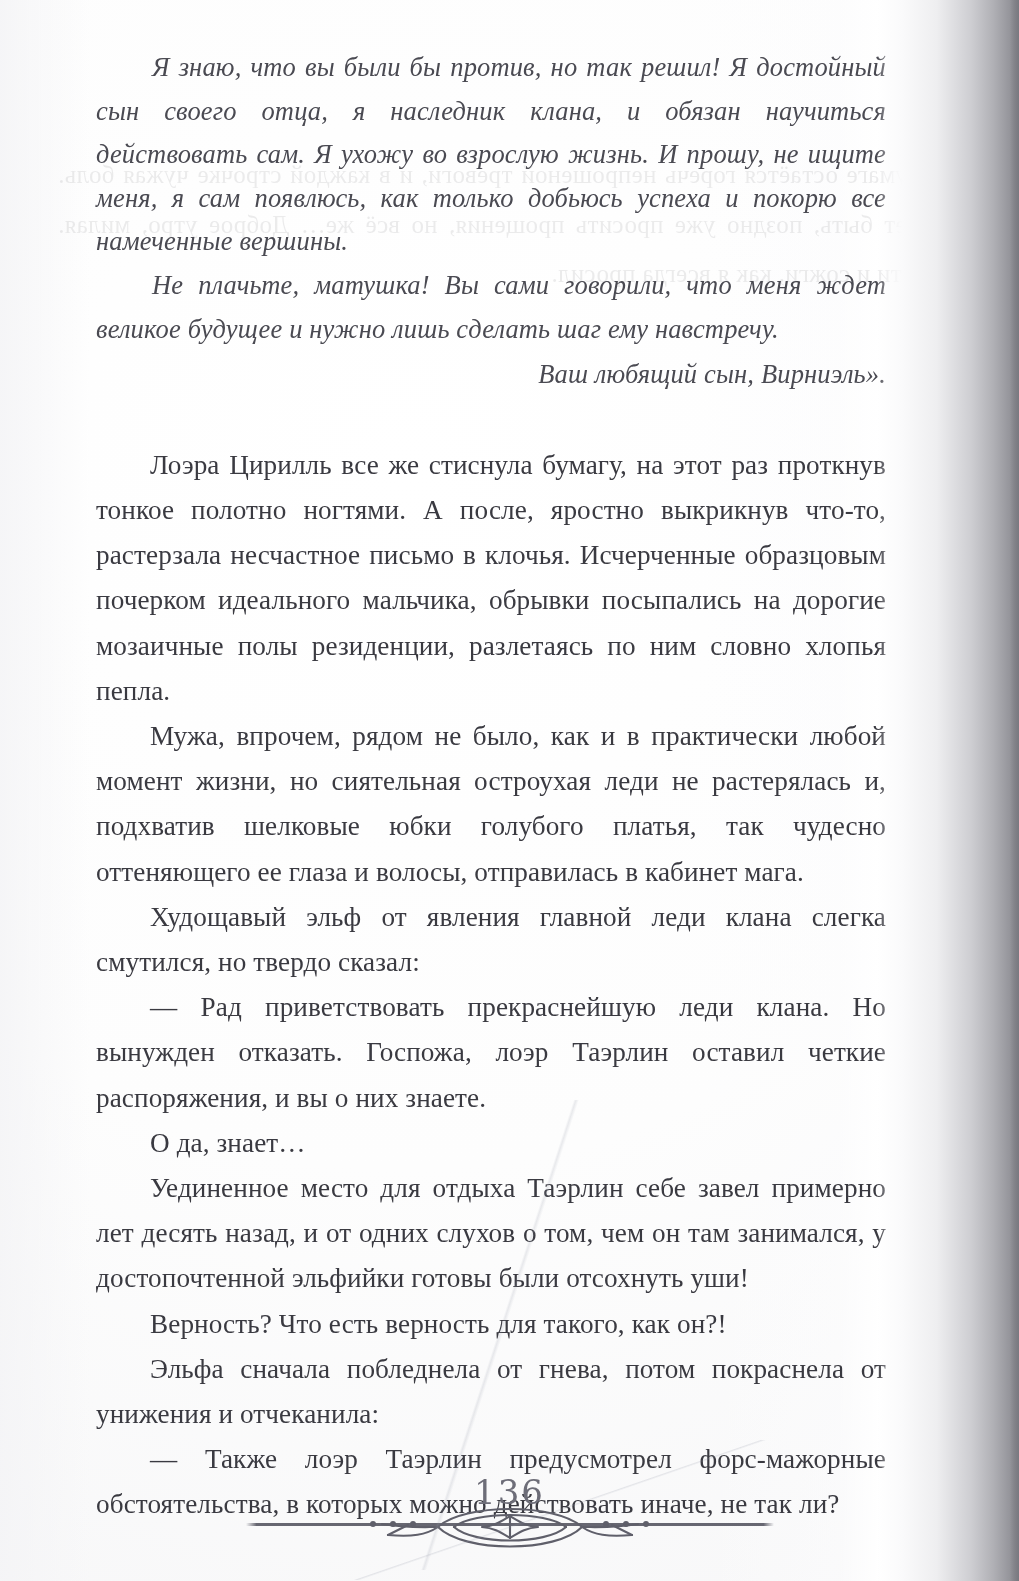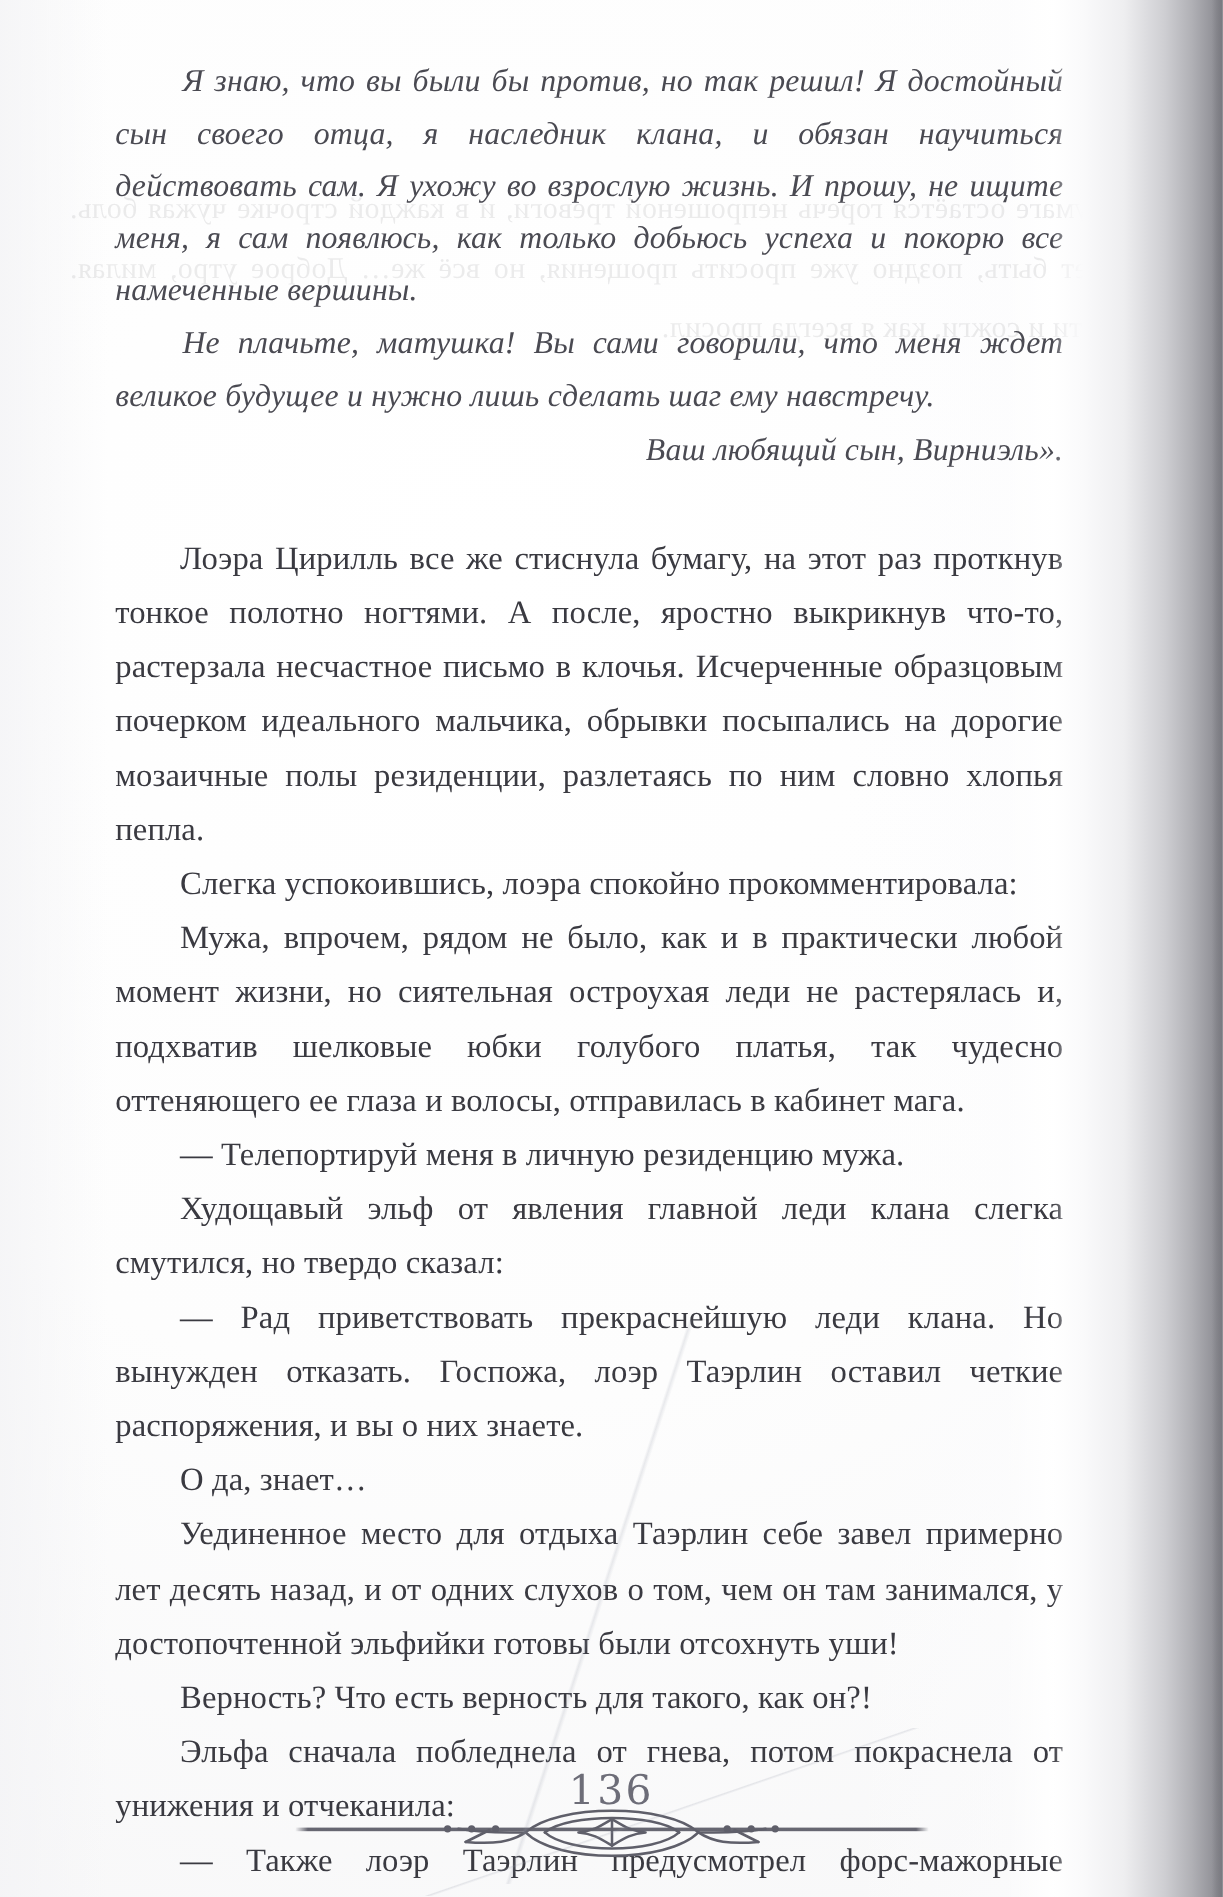--- a/index.html
+++ b/index.html
@@ -140,23 +140,21 @@
     <div class="letter">
       <p>Я знаю, что вы были бы против, но так решил! Я достойный сын своего отца, я наследник клана, и обязан научиться действовать сам. Я ухожу во взрослую жизнь. И прошу, не ищите меня, я сам появлюсь, как только добьюсь успеха и покорю все намеченные вершины.</p>
       <p>Не плачьте, матушка! Вы сами говорили, что меня ждет великое будущее и нужно лишь сделать шаг ему навстречу.</p>
       <p class="sig">Ваш любящий сын, Вирниэль».</p>
     </div>
 
     <div class="letter-gap"></div>
 
     <div class="body-text">
       <p>Лоэра Цирилль все же стиснула бумагу, на этот раз проткнув тонкое полотно ногтями. А после, яростно выкрикнув что-то, растерзала несчастное письмо в клочья. Исчерченные образцовым почерком идеального мальчика, обрывки посыпались на дорогие мозаичные полы резиденции, разлетаясь по ним словно хлопья пепла.</p>
-      <p>Слегка успокоившись, лоэра спокойно прокомментировала:</p>
       <p>Мужа, впрочем, рядом не было, как и в практически любой момент жизни, но сиятельная остроухая леди не растерялась и, подхватив шелковые юбки голубого платья, так чудесно оттеняющего ее глаза и волосы, отправилась в кабинет мага.</p>
-      <p>— Телепортируй меня в личную резиденцию мужа.</p>
       <p>Худощавый эльф от явления главной леди клана слегка смутился, но твердо сказал:</p>
       <p>— Рад приветствовать прекраснейшую леди клана. Но вынужден отказать. Госпожа, лоэр Таэрлин оставил четкие распоряжения, и вы о них знаете.</p>
       <p>О да, знает…</p>
       <p>Уединенное место для отдыха Таэрлин себе завел примерно лет десять назад, и от одних слухов о том, чем он там занимался, у достопочтенной эльфийки готовы были отсохнуть уши!</p>
       <p>Верность? Что есть верность для такого, как он?!</p>
       <p>Эльфа сначала побледнела от гнева, потом покраснела от унижения и отчеканила:</p>
       <p>— Также лоэр Таэрлин предусмотрел форс-мажорные обстоятельства, в которых можно действовать иначе, не так ли?</p>
     </div>
 
   </div>

